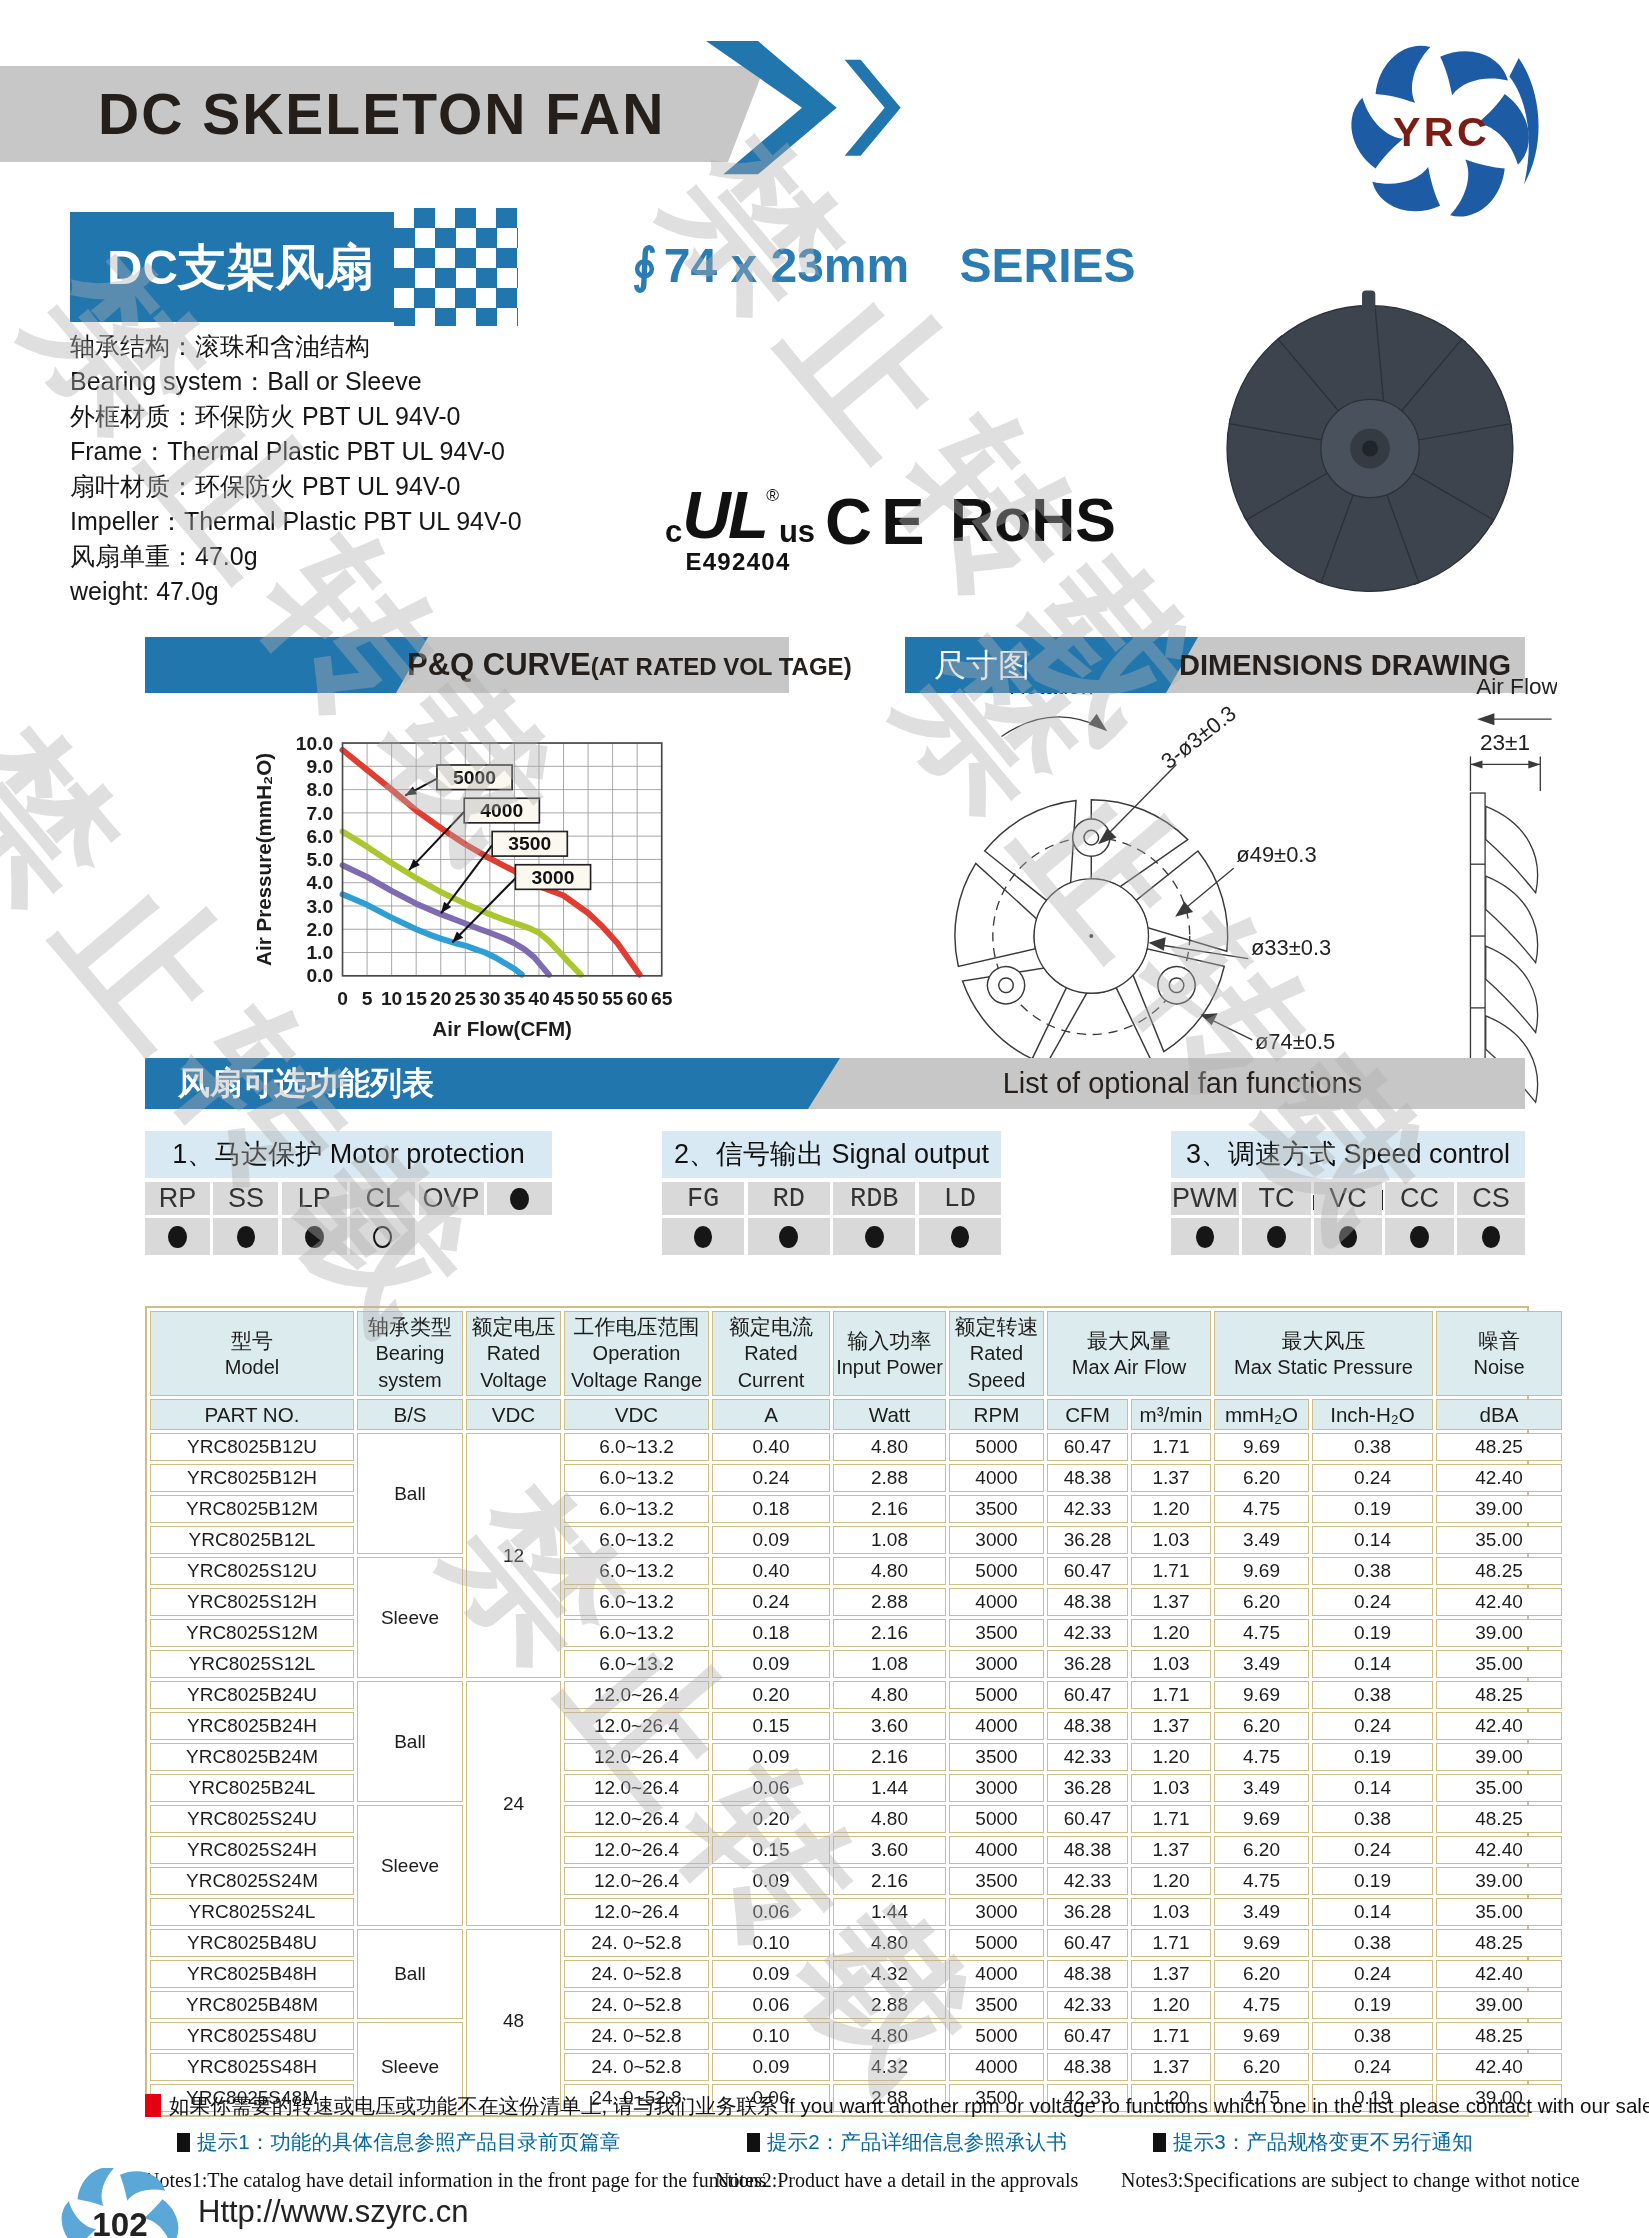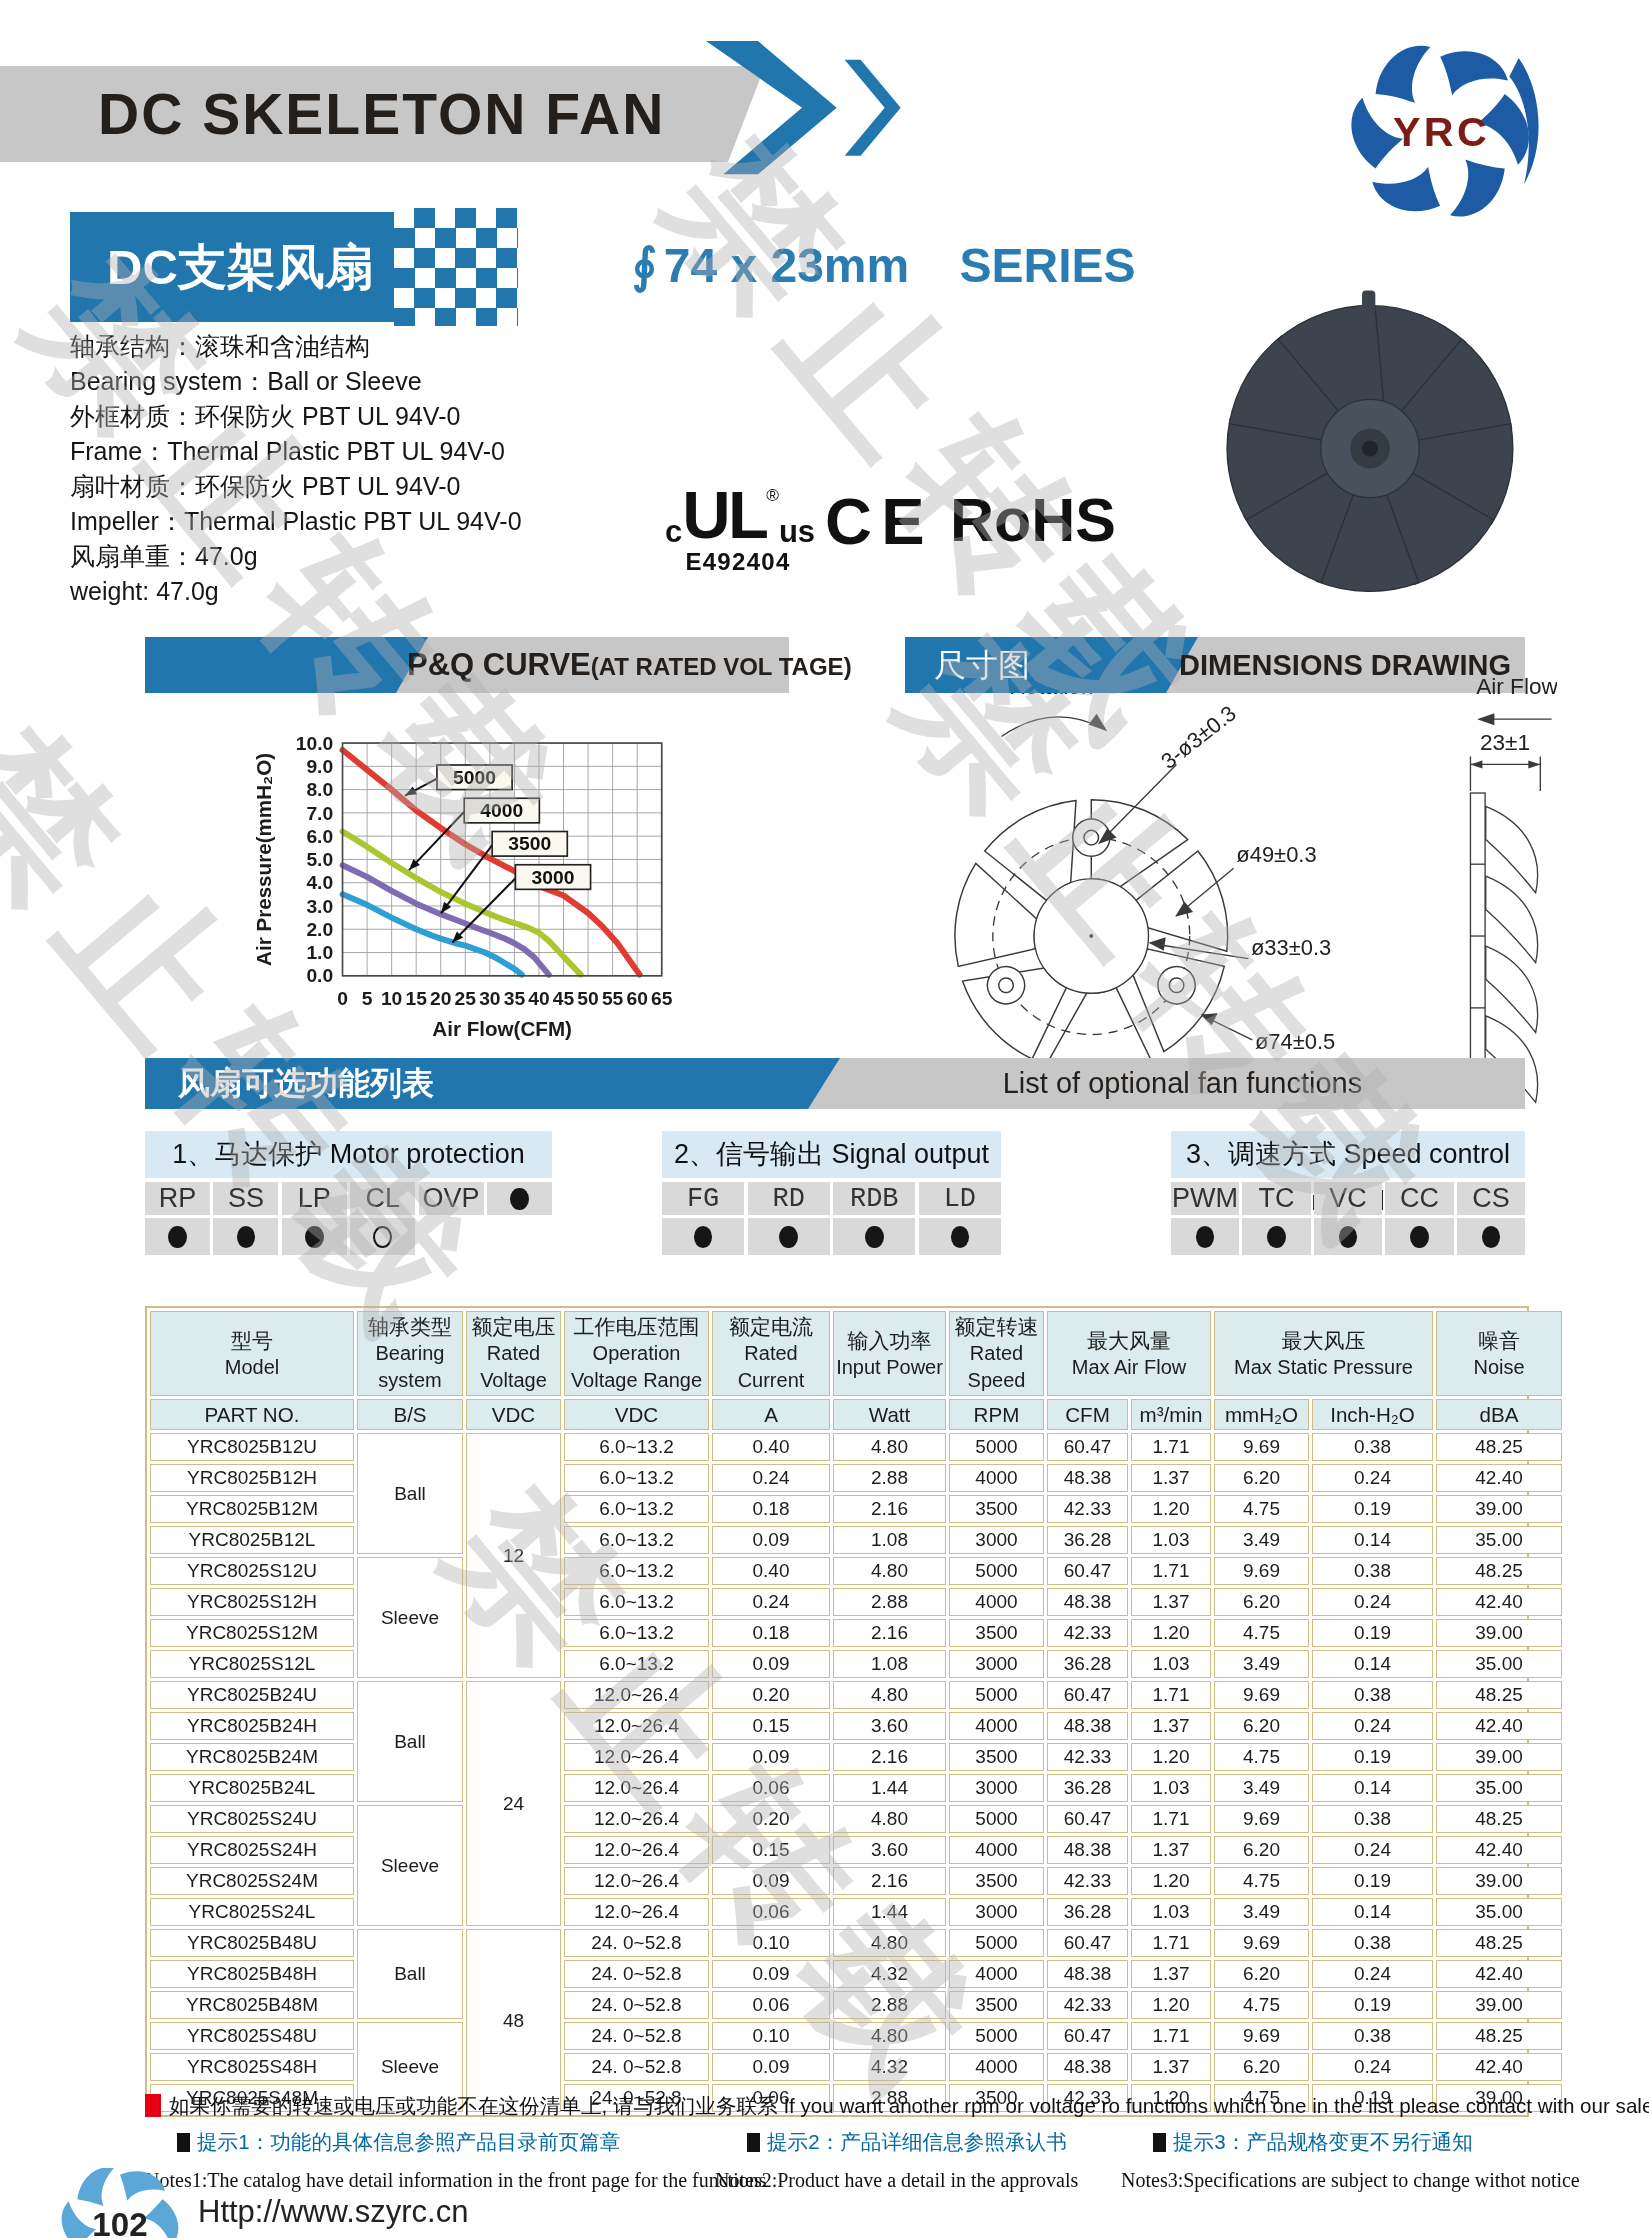--- a/index.html
+++ b/index.html
@@ -23,21 +23,21 @@
   .series-title .sym{font-family:"DejaVu Serif",serif;margin-right:6.7px;}
   .series-title .w2{margin-left:37px;}
 
   .specs{left:70px;top:311px;}
   .spec-line{font-size:25px;line-height:35px;color:#161616;}
 
   
   .ul-block{left:665px;top:458px;width:146px;text-align:center;color:#111;}
   .ul-row{white-space:nowrap;}
   .ul-c{font-size:31px;font-weight:bold;vertical-align:-4px;}
-  .ul-mark{font-size:67px;font-weight:bold;letter-spacing:-2.7px;}
+  .ul-mark{font-size:67px;font-weight:bold;font-style:italic;letter-spacing:-2.7px;}
   .ul-reg{font-size:17.3px;vertical-align:37px;}
   .ul-us{font-size:31px;font-weight:bold;vertical-align:-4px;}
   .ul-file{font-size:24px;font-weight:bold;letter-spacing:1.3px;margin-top:-5.3px;}
   .ce{left:825px;top:466px;font-size:65px;font-weight:bold;letter-spacing:9.3px;color:#111;}
   .rohs{left:950px;top:467px;font-size:61px;font-weight:800;color:#111;}
 
   
   .bar-gray{background:#c7c7c7;height:56px;}
   .bar-blue{background:#2176ad;height:56px;clip-path:polygon(0 0,100% 0,calc(100% - 32px) 100%,0 100%);z-index:2;}
   .pq-gray{left:382px;top:619px;width:407px;}

